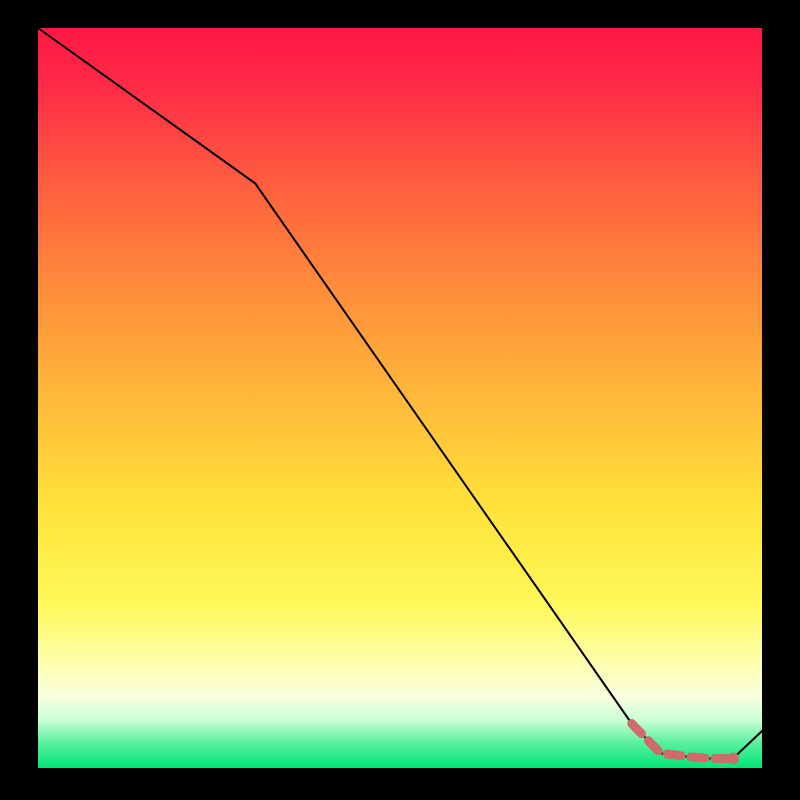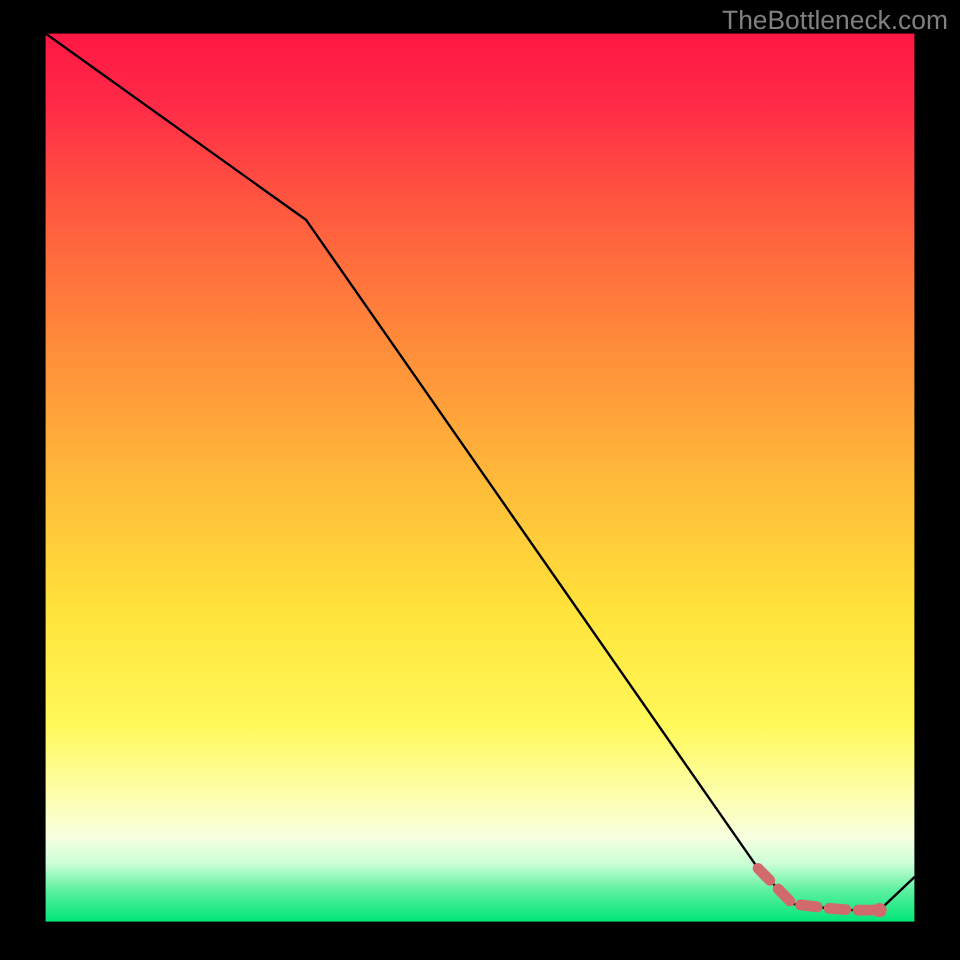--- a/index.html
+++ b/index.html
@@ -29,21 +29,20 @@
   }
   svg {
     display: block;
   }
 </style>
 </head>
 <body>
 
 <div class="frame">
 
-  <div class="watermark">TheBottleneck.com</div>
 
   <svg id="chart-svg" width="800" height="800" viewBox="0 0 800 800">
     <defs>
       <linearGradient id="bg-grad" x1="0" y1="0" x2="0" y2="1">
           <stop offset="0%" stop-color="#ff1744"></stop>
           <stop offset="8%" stop-color="#ff2b47"></stop>
           <stop offset="20%" stop-color="#ff5a3f"></stop>
           <stop offset="35%" stop-color="#ff8c3a"></stop>
           <stop offset="50%" stop-color="#ffb93a"></stop>
           <stop offset="65%" stop-color="#ffe33a"></stop>

